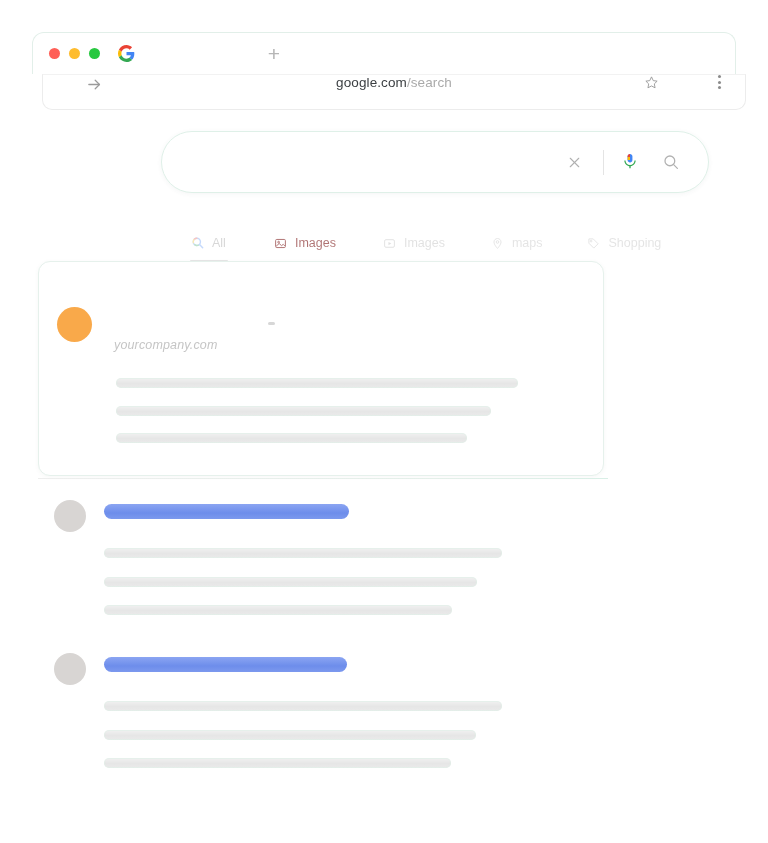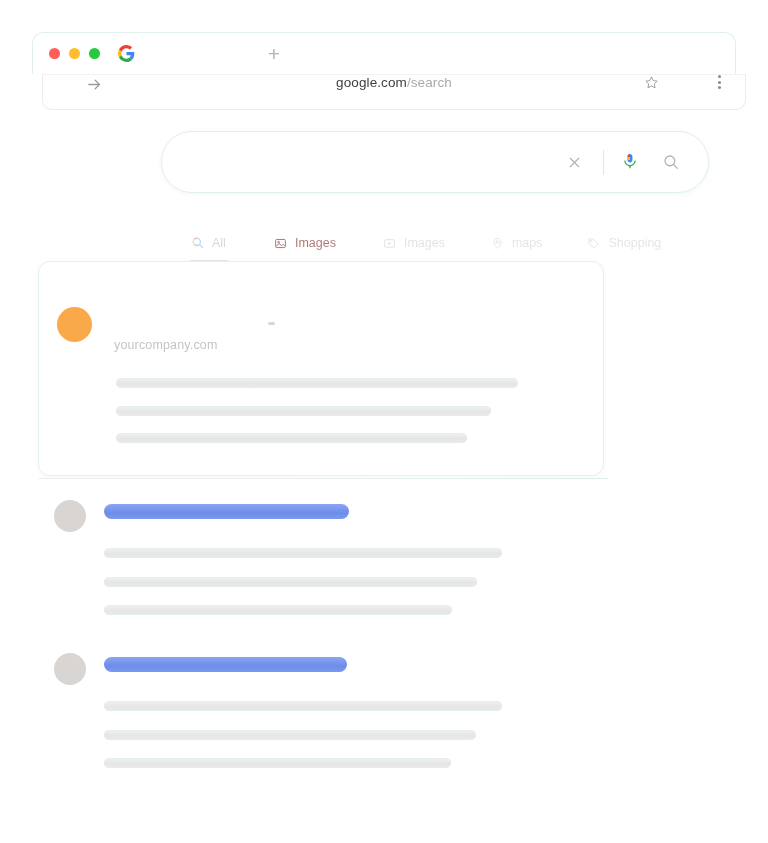--- a/index.html
+++ b/index.html
@@ -299,21 +299,21 @@
   .b-r2a { left: 74px; top: 520px; width: 398px; }
   .b-r2b { left: 74px; top: 549px; width: 373px; }
   .b-r2c { left: 74px; top: 577px; width: 348px; }
 
   
   .b-t3 { left: 74px; top: 629px; width: 243px; }
   .b-r3a { left: 74px; top: 673px; width: 398px; }
   .b-r3b { left: 74px; top: 702px; width: 372px; }
   .b-r3c { left: 74px; top: 730px; width: 347px; }
 
-  .results-area { position: absolute; inset: 0; }
+  .results-area { position: absolute; inset: 0; font-style: italic; }
 </style>
 </head>
 <body>
 
 <div id="page">
   <div class="browser">
 
     <div class="tabbar">
       <div class="traffic">
         <span class="dot red"></span>

